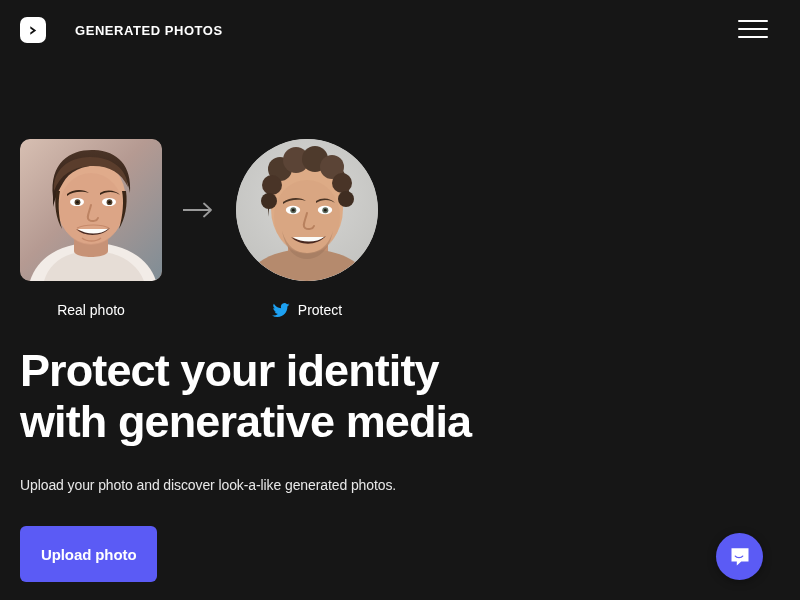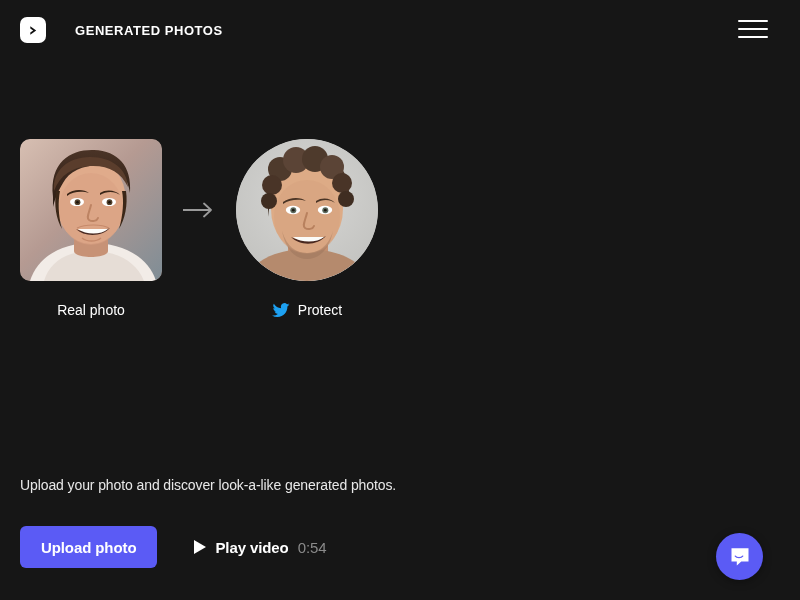--- a/index.html
+++ b/index.html
@@ -138,21 +138,21 @@
   }
 
   
   .cta-row {
     position:absolute;
     top:526px; left:20px;
     display:flex;
     align-items:center;
   }
   .upload-btn {
-    height:42px;
+    height:56px;
     padding:0 21px;
     background:#5b5bf5;
     color:#ffffff;
     border:none;
     border-radius:6px;
     font-family:"Liberation Sans", sans-serif;
     font-size:15px;
     font-weight:bold;
     letter-spacing:-0.1px;
     cursor:pointer;
@@ -347,29 +347,26 @@
           <svg width="18" height="15" viewBox="0 0 24 20">
             <path d="M23.6 2.4a9.3 9.3 0 0 1-2.7.75A4.7 4.7 0 0 0 23 .55a9.4 9.4 0 0 1-2.98 1.14A4.68 4.68 0 0 0 12 5.96c0 .37.04.73.12 1.07A13.3 13.3 0 0 1 2.46.86a4.68 4.68 0 0 0 1.45 6.25 4.6 4.6 0 0 1-2.12-.59v.06a4.68 4.68 0 0 0 3.76 4.59 4.7 4.7 0 0 1-2.12.08 4.69 4.69 0 0 0 4.38 3.25A9.4 9.4 0 0 1 0 16.5a13.25 13.25 0 0 0 7.18 2.1c8.62 0 13.33-7.14 13.33-13.33l-.02-.61a9.5 9.5 0 0 0 2.33-2.42z" fill="#1da1f2"></path>
           </svg>
         </span>
         <span>Protect</span>
       </div>
     </div>
 
   </div>
 
+  <h1 class="headline">Protect your identity
+with generative media</h1>
   <p class="subhead">Upload your photo and discover look-a-like generated photos.</p>
 
   <div class="cta-row">
     <button class="upload-btn">Upload photo</button>
-    <div class="play-group">
-      <span class="play-tri"></span>
-      <span class="play-label">Play video</span>
-      <span class="play-time">0:54</span>
-    </div>
   </div>
 
   <div class="intercom">
     <span>
       <svg width="24" height="24" viewBox="0 0 24 24">
         <path d="M3.5 3.2h17v13.2h-7.2l-4.5 4.1v-4.1H3.5z" fill="#ffffff"></path>
         <path d="M7.3 11.1c1.4 2 6 2 7.4 0" fill="none" stroke="#5b5bf5" stroke-width="1.3" stroke-linecap="round"></path>
       </svg>
     </span>
   </div>

